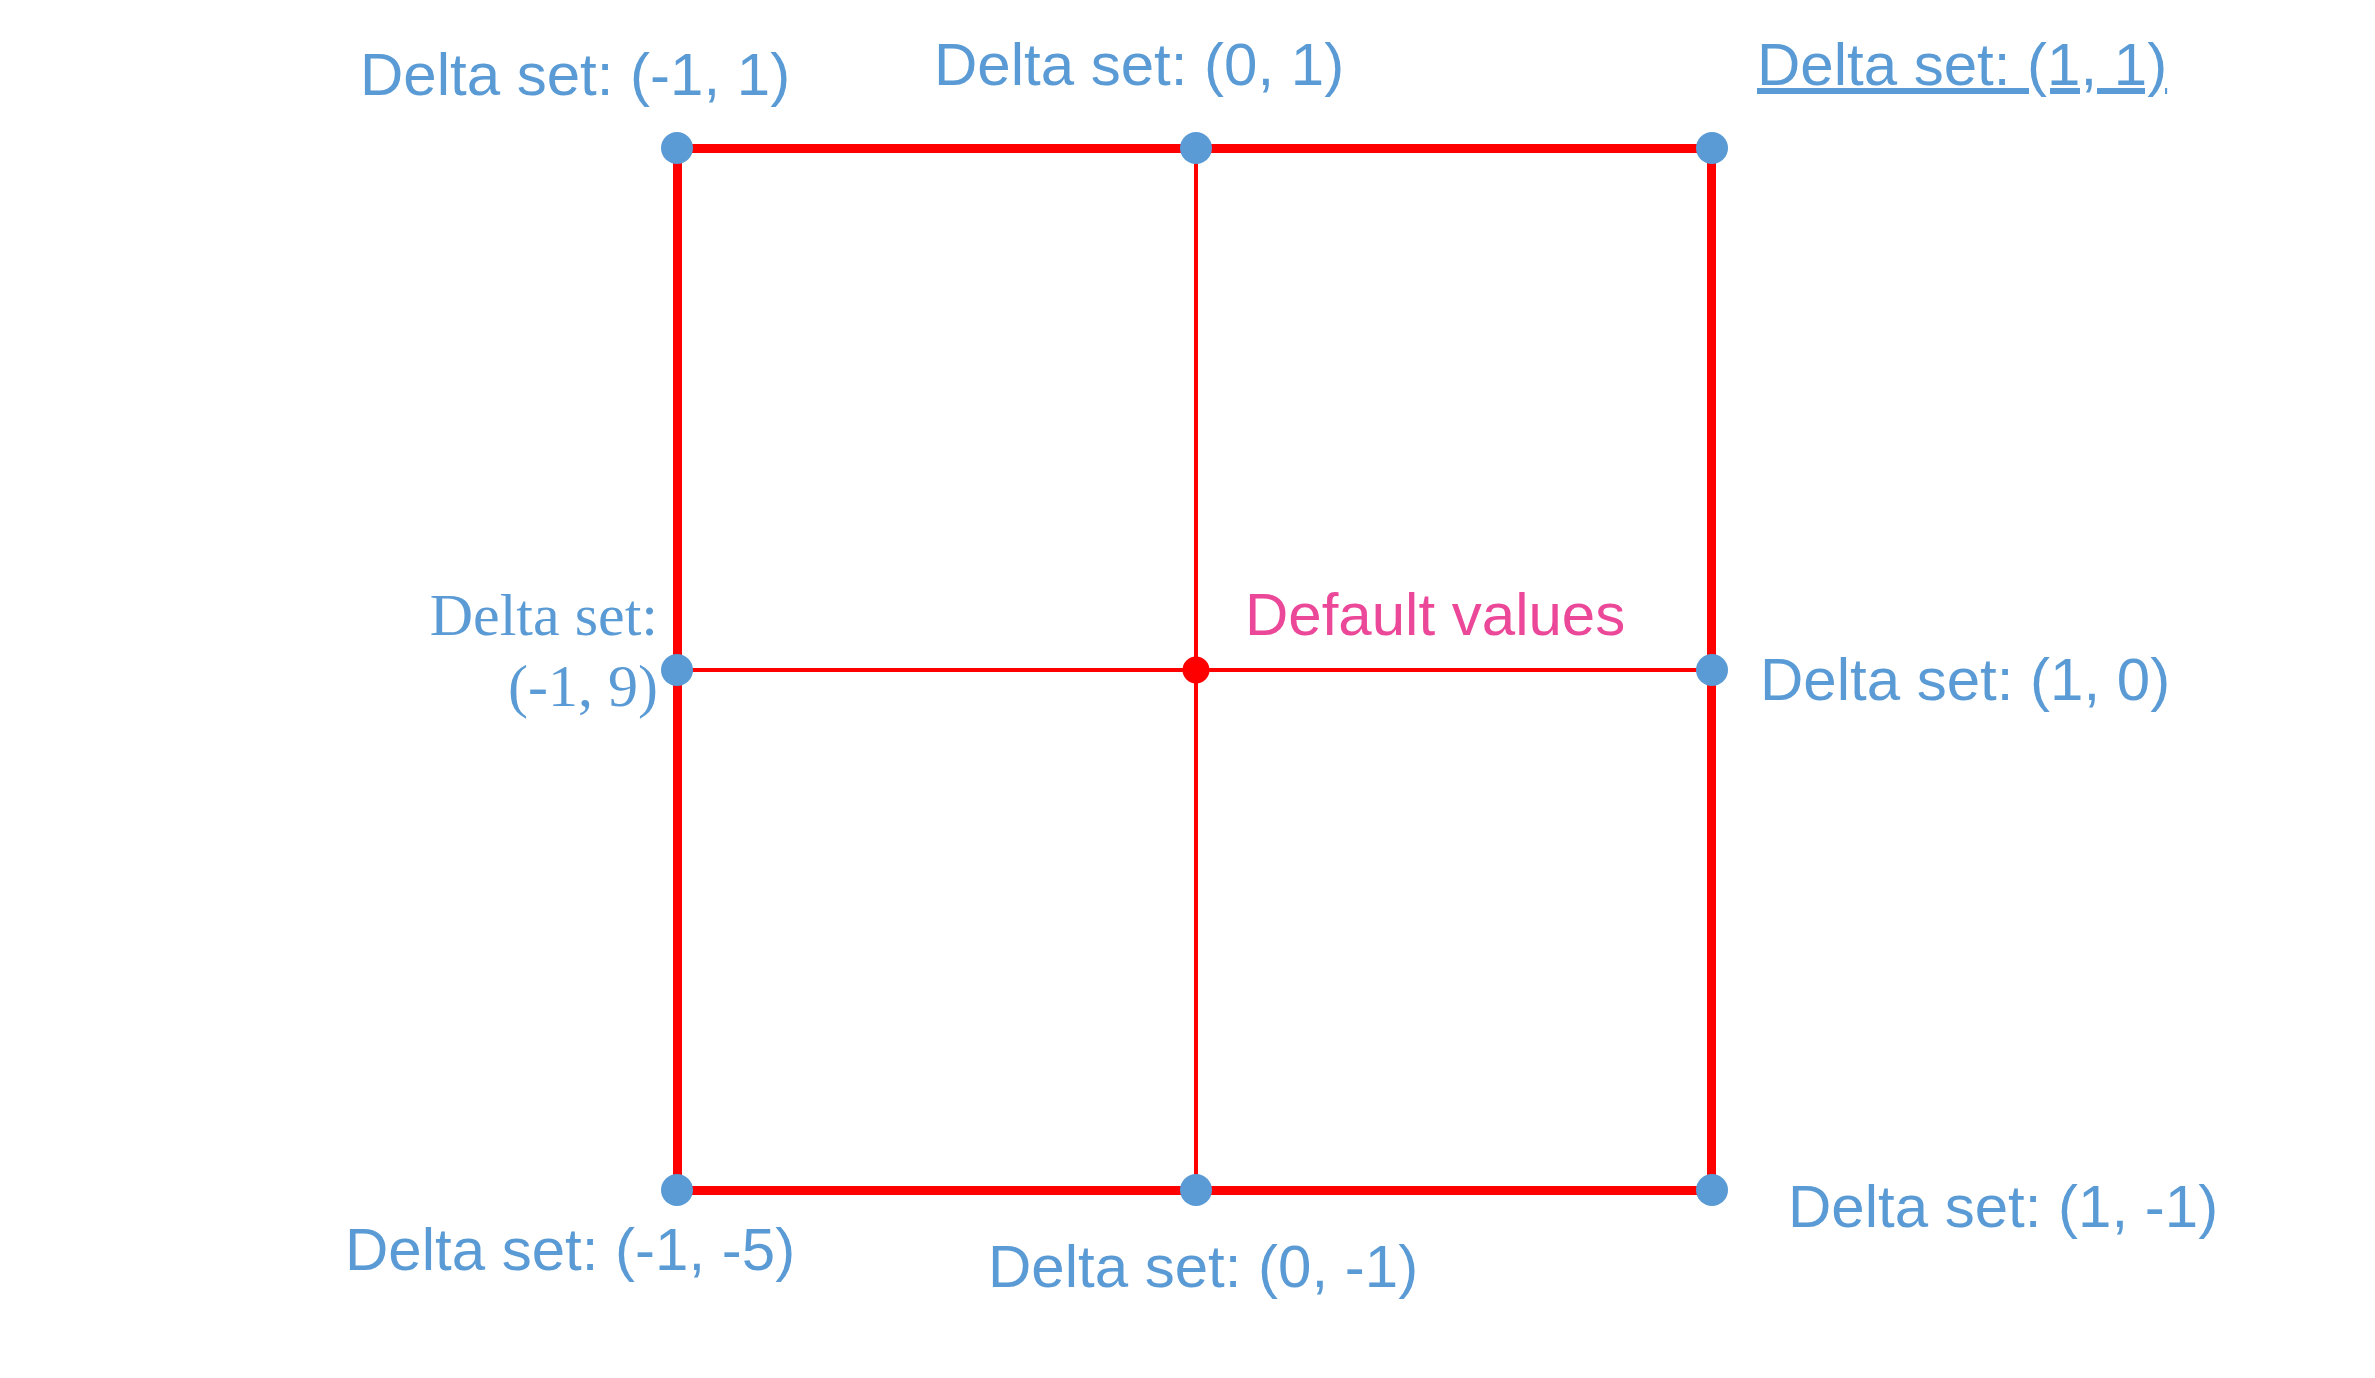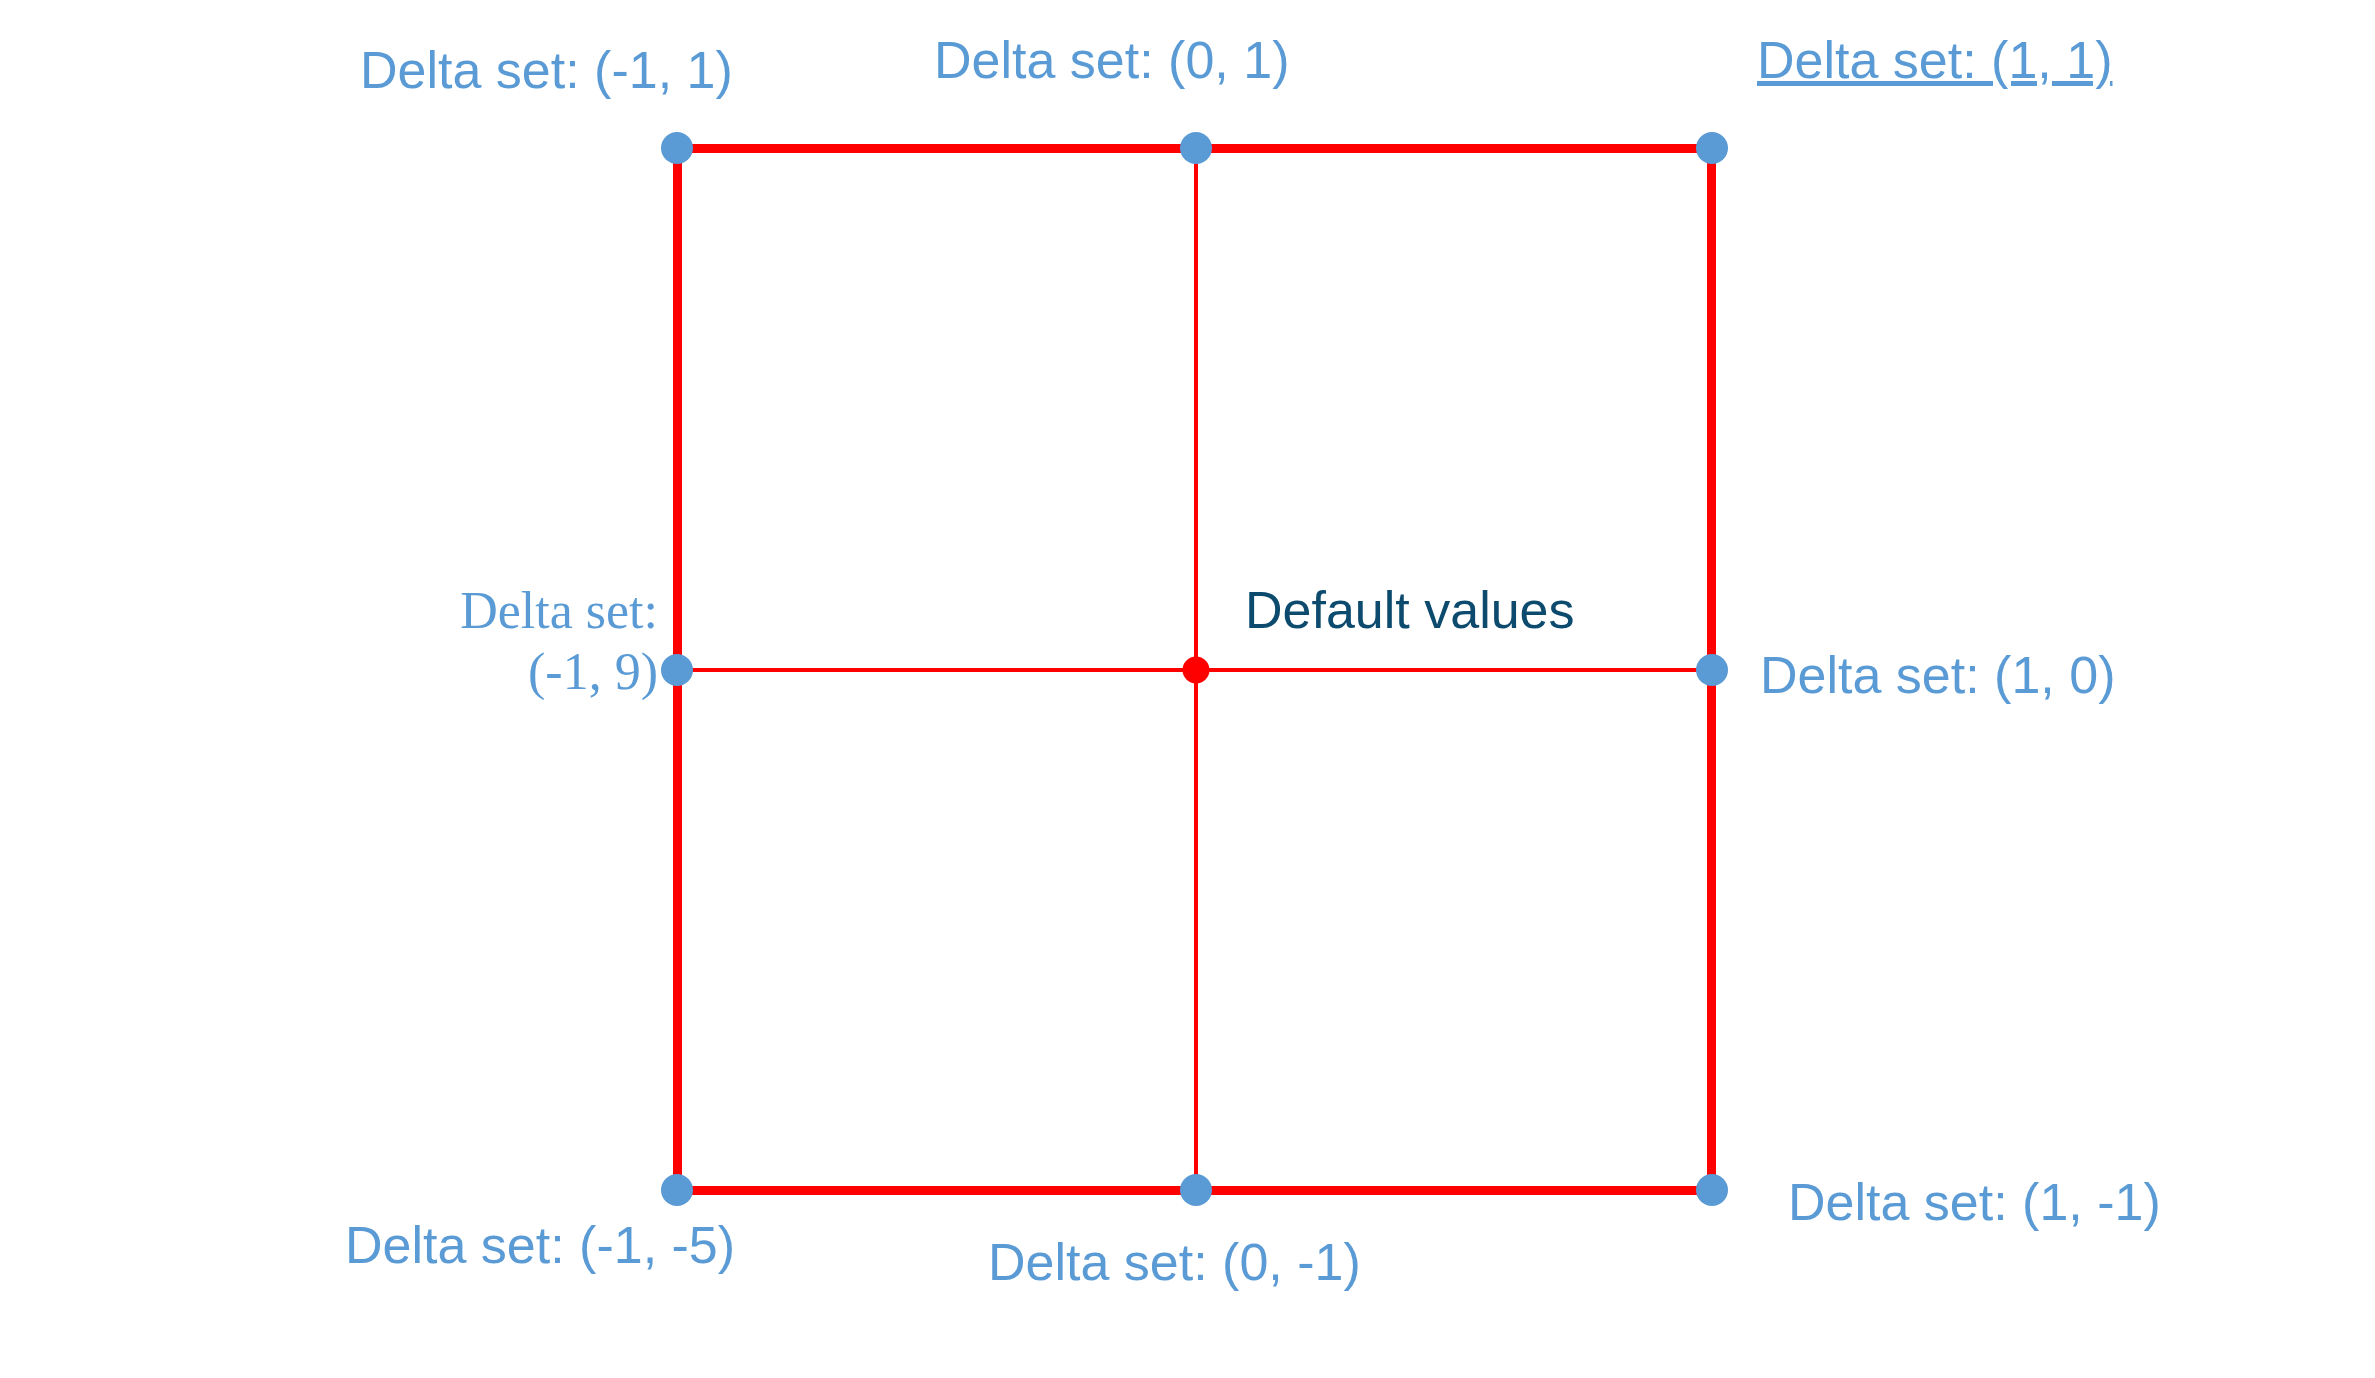--- a/index.html
+++ b/index.html
@@ -55,27 +55,27 @@
   .n-mc { left: 1196px; top: 670px; }
   .n-mr { left: 1712px; top: 670px; }
   .n-bl { left: 677px;  top: 1190px; }
   .n-bc { left: 1196px; top: 1190px; }
   .n-br { left: 1712px; top: 1190px; }
 
   
   .label {
     position: absolute;
     color: #5B9BD5;
-    font-size: 52px;
+    font-size: 60px;
     line-height: 1.18;
     white-space: nowrap;
     font-weight: 400;
   }
   .label.red-label {
-    color: #0c4a6e;
+    color: #ec4899;
   }
 
   .lbl-tl { left: 360px;  top: 40px;  }
   .lbl-tc { left: 934px;  top: 30px;  }
   .lbl-tr { left: 1757px; top: 30px; text-decoration: underline;  }
 
   .lbl-ml {
     left: 378px;
     top: 580px;
     width: 280px;

